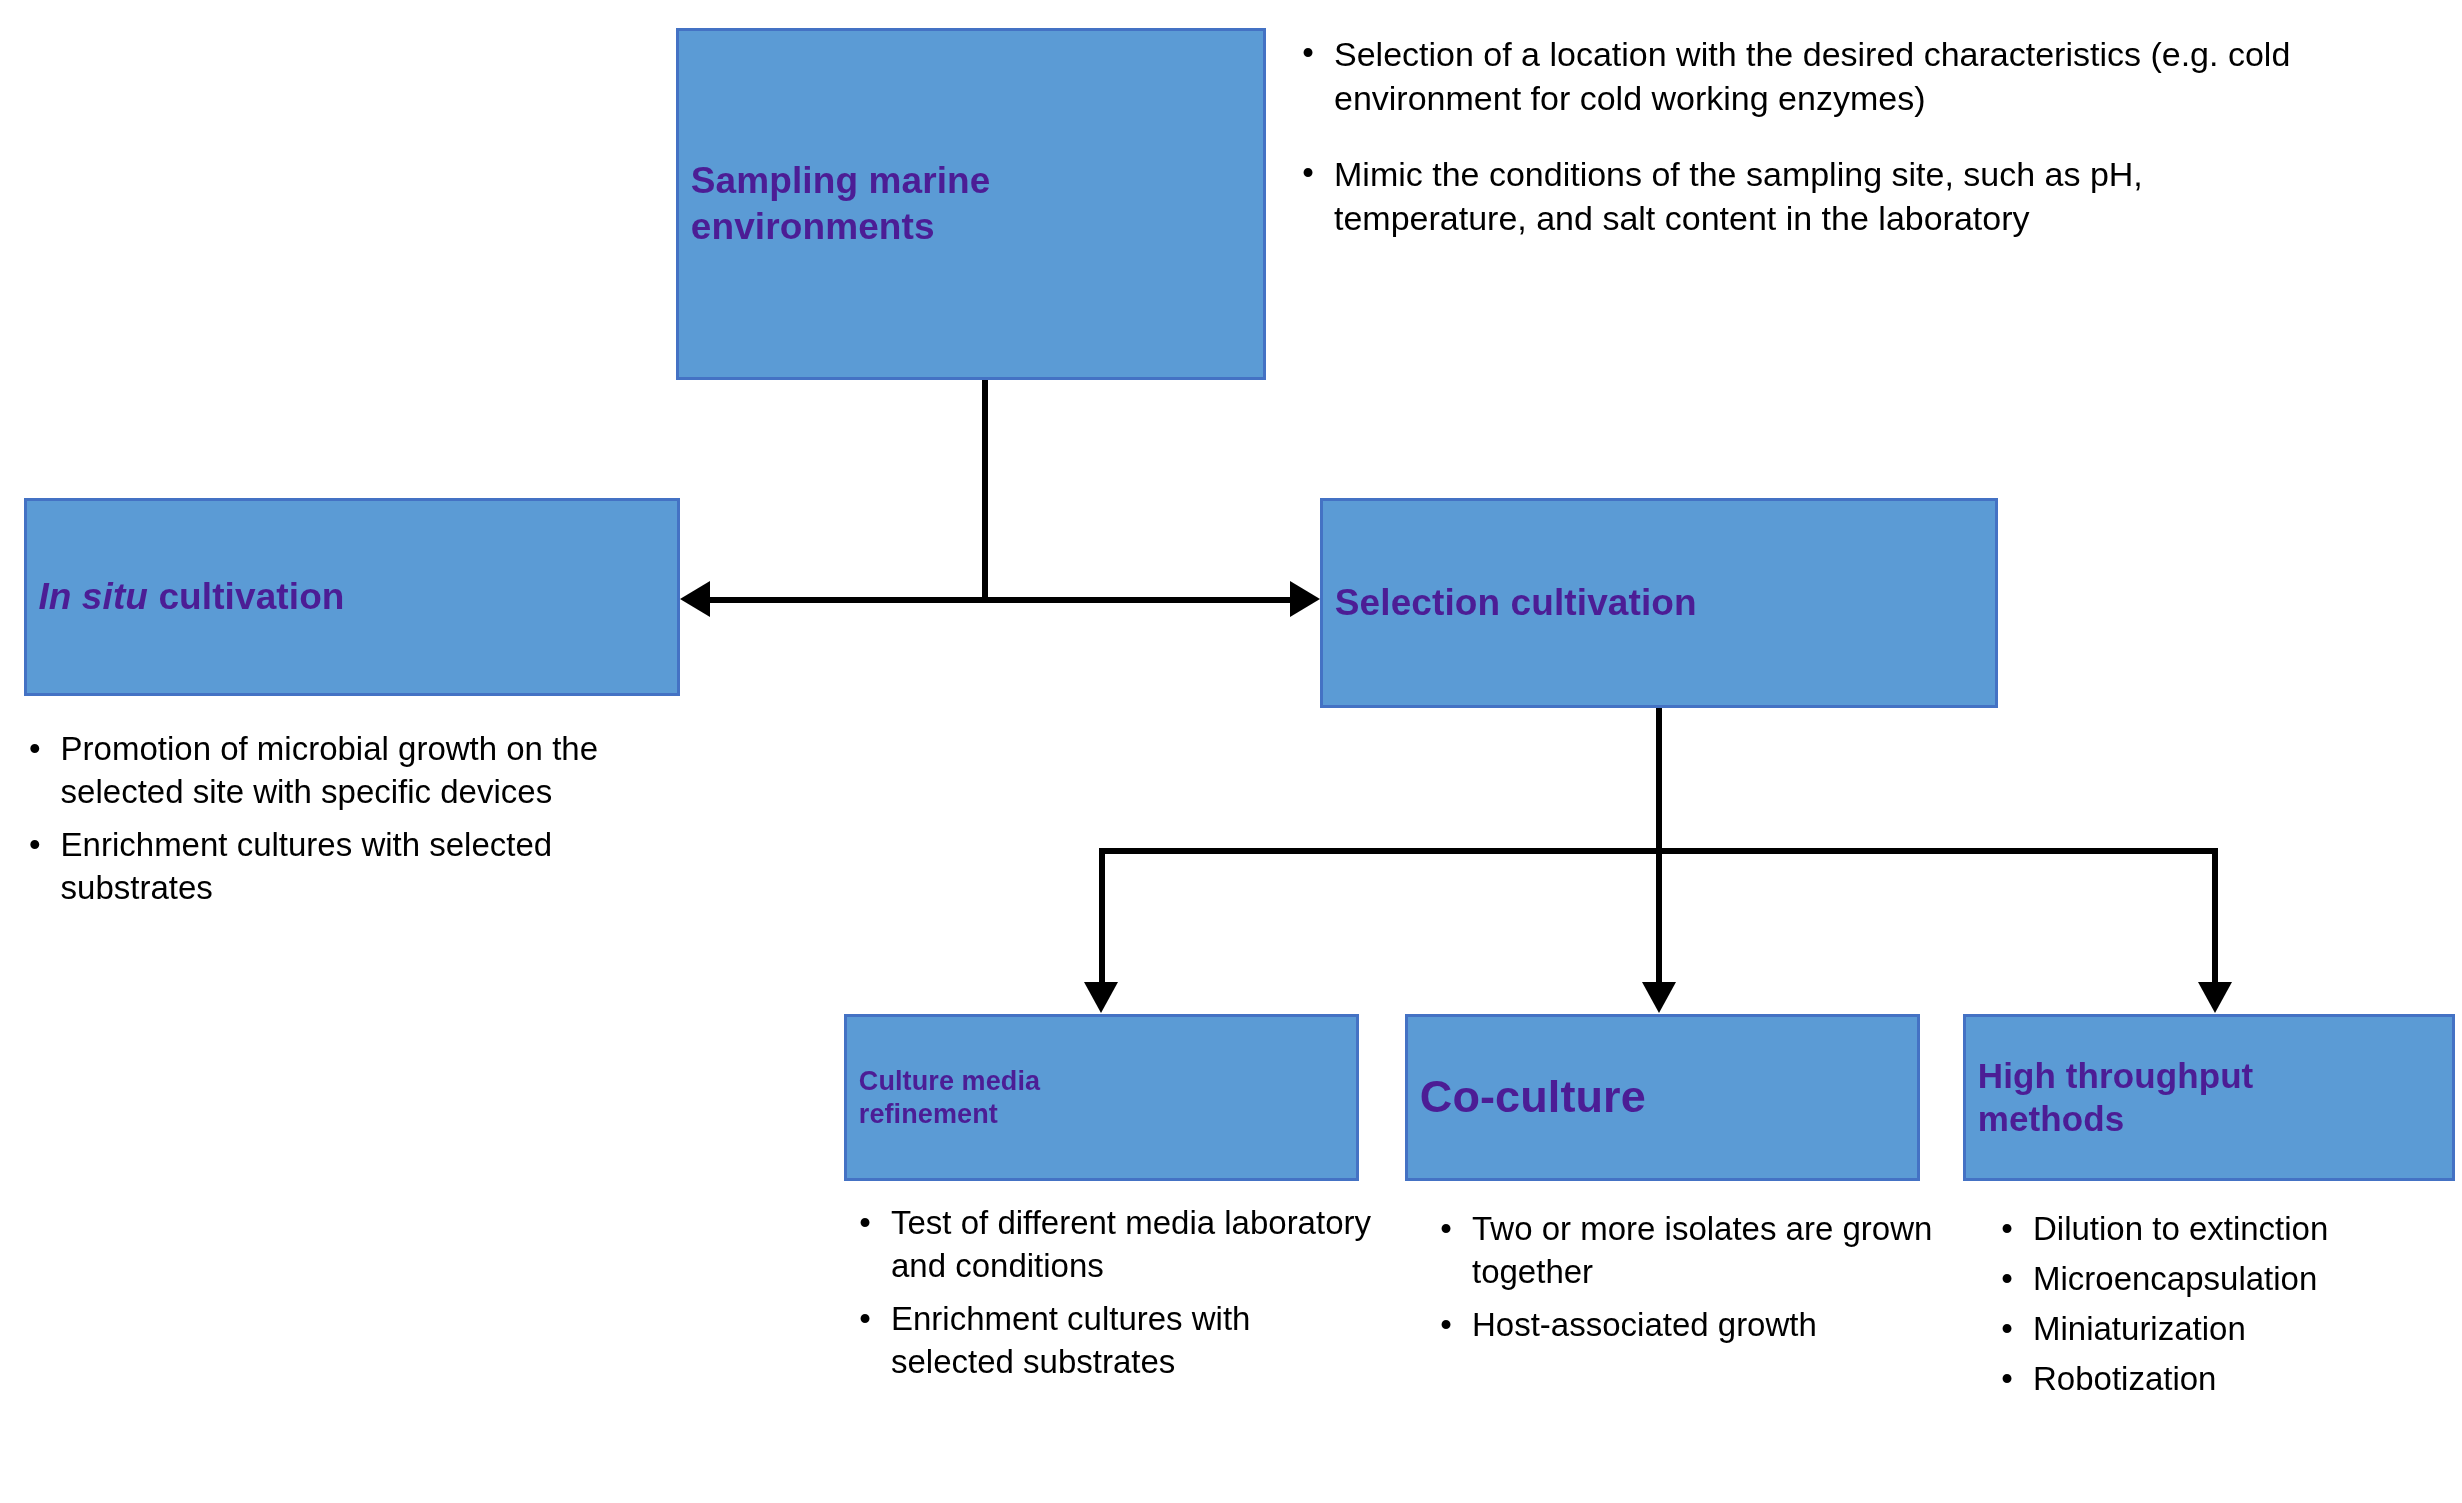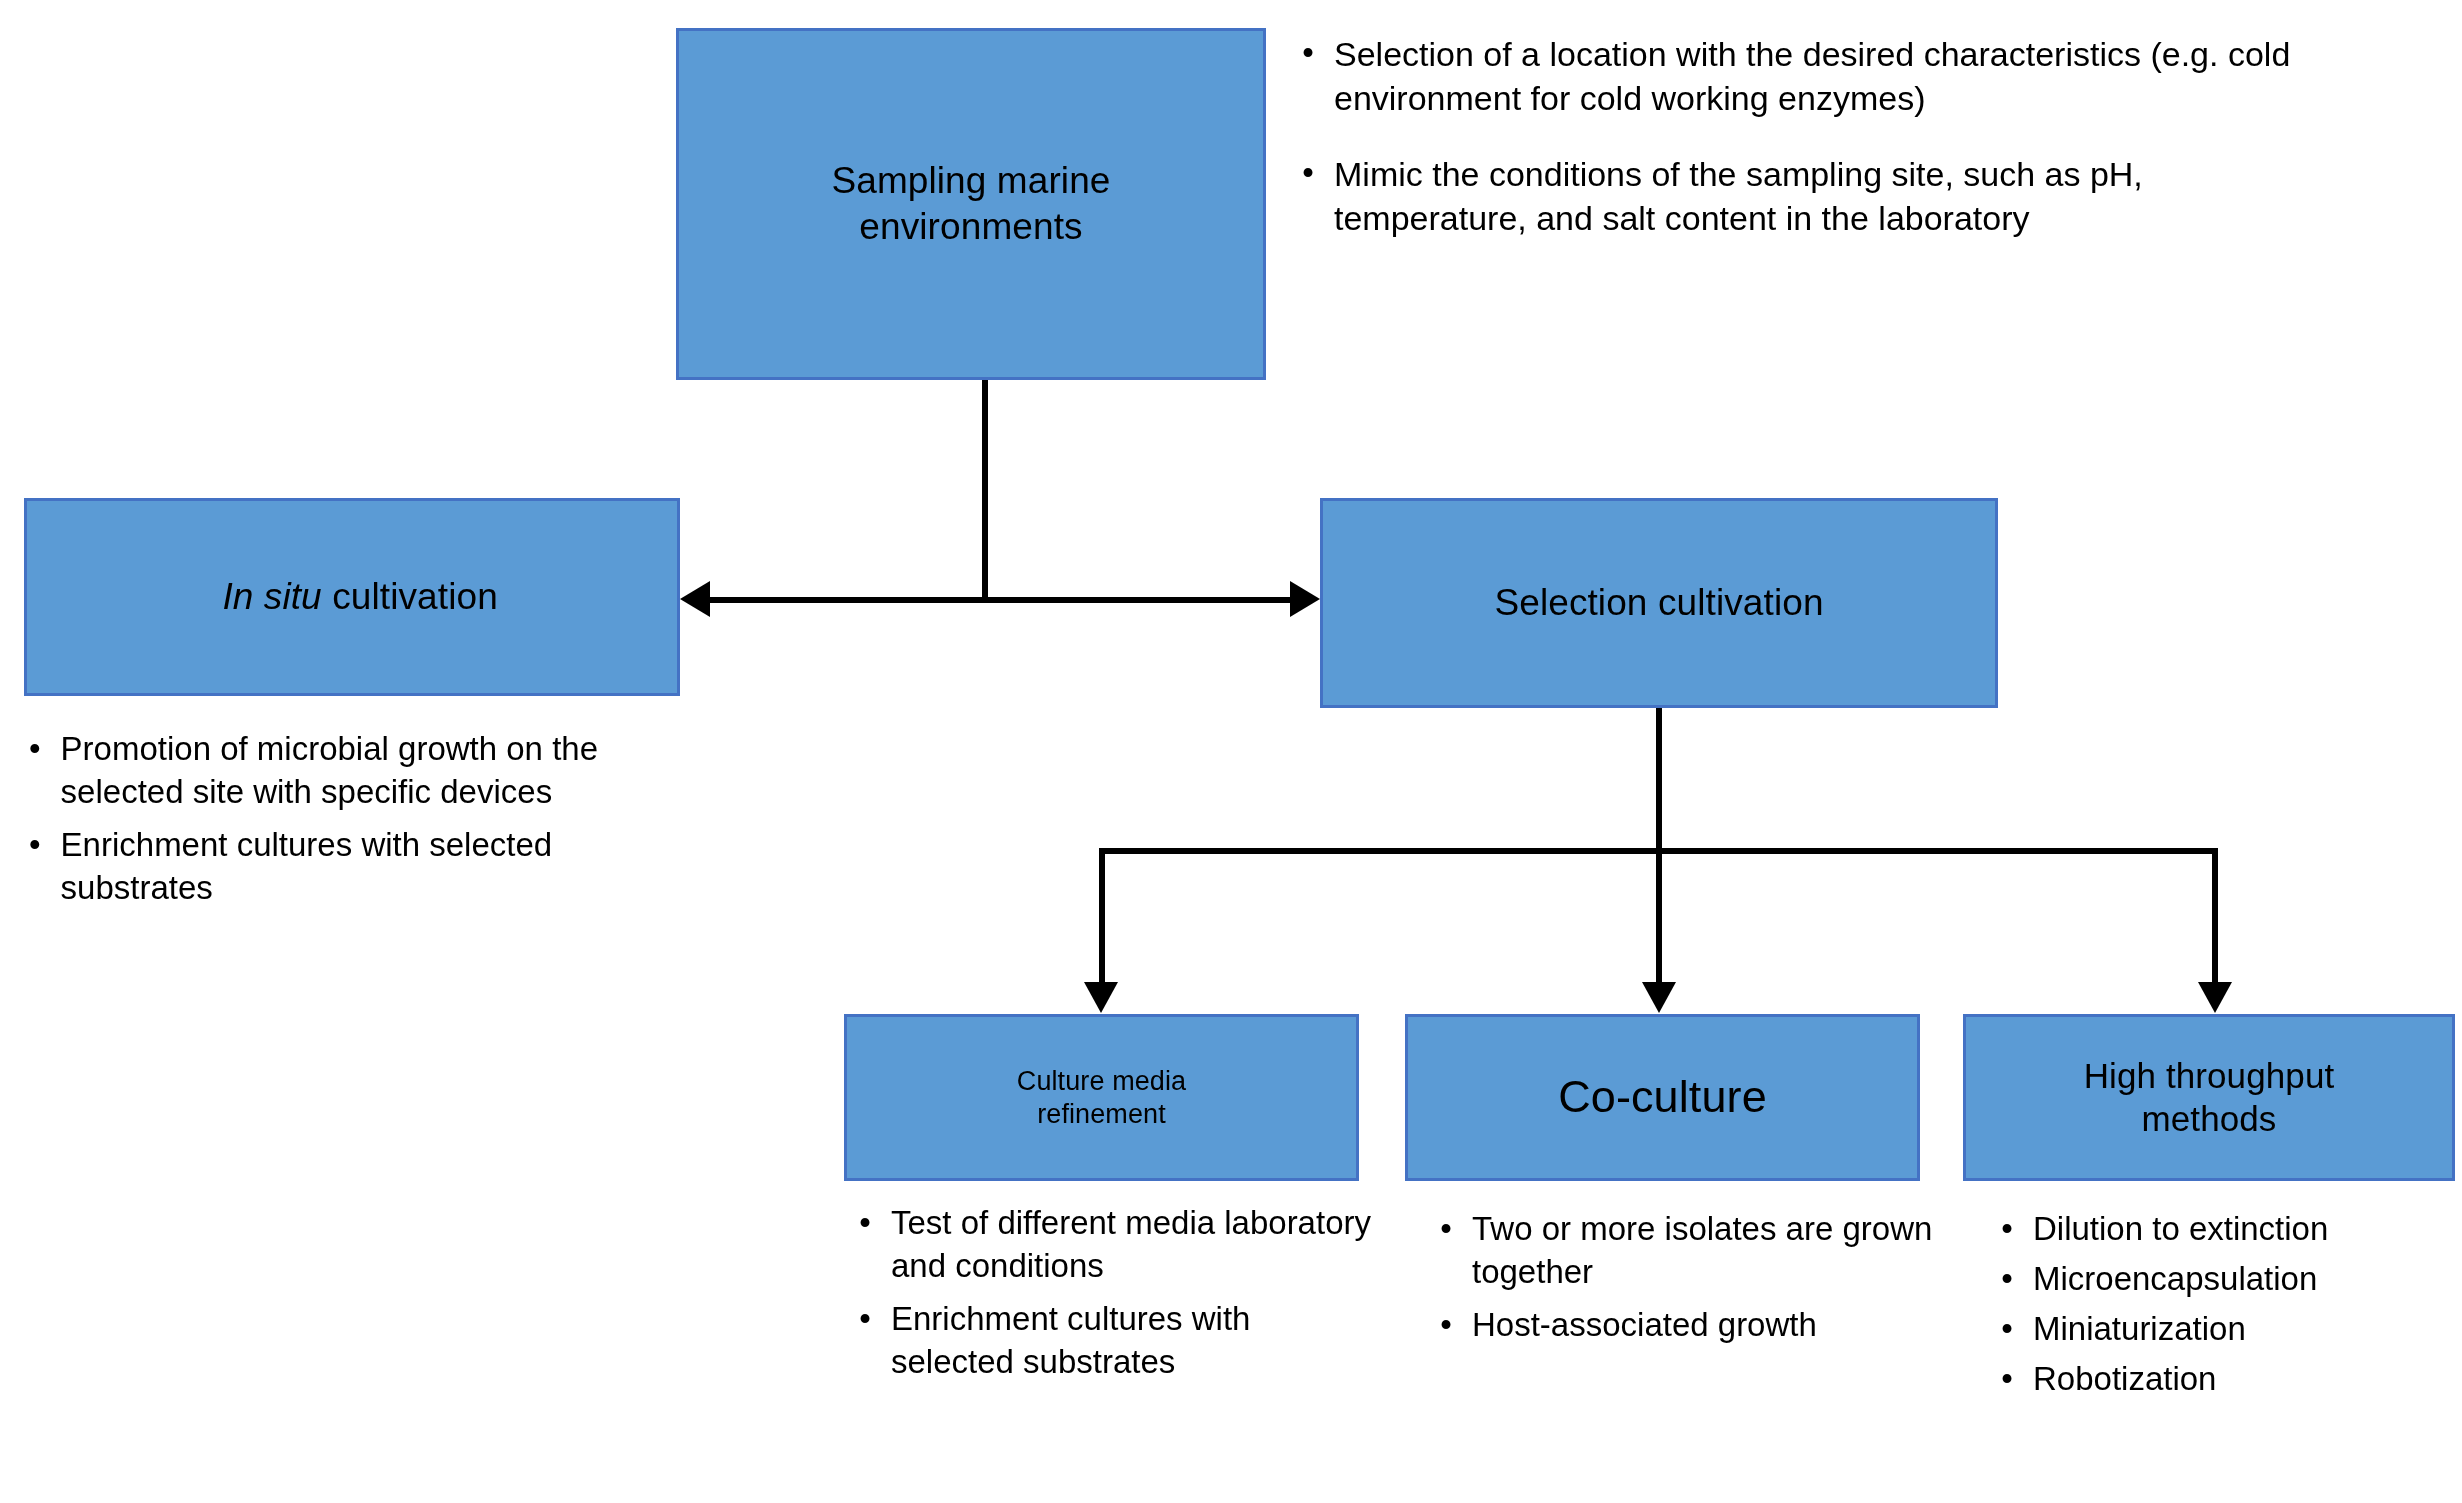--- a/index.html
+++ b/index.html
@@ -22,33 +22,32 @@
 
   
   .box {
     position: absolute;
     box-sizing: border-box;
     background: #5b9bd5;
     border: 3.9px solid #4472c4;
     display: flex;
     align-items: center;
     justify-content: center;
-    text-align: center;
-    color: #000000;
-    font-weight: normal;
+    color: #4c1d95;
+    font-weight: bold;
     line-height: 1.22;
     letter-spacing: 0.1px;
   }
   .box .label {
     display: block;
     width: 100%;
     padding: 0 11.8px;
     white-space: pre-line;
   }
-  .box .label .ital { font-style: italic; margin-left: 17px; }
+  .box .label .ital { font-style: italic; }
 
   #box-top        { left: 676px; top:   27.6px; width: 590px;  height: 352px; font-size: 37px; }
   #box-insitu     { left:   23.6px; top:  498px; width: 656px;  height: 198px; font-size: 37px; }
   #box-lab        { left: 1320px; top:  498px; width: 678px; height: 210px; font-size: 37px; }
   #box-media      { left: 844px; top: 1014px; width: 515px;  height: 167px; font-size: 27px; }
   #box-coculture  { left: 1405px; top: 1014px; width: 515px;  height: 167px; font-size: 45px; }
   #box-hts        { left: 1963px; top: 1014px; width: 492px;  height: 167px; font-size: 35px; }
 
   
   .line {

